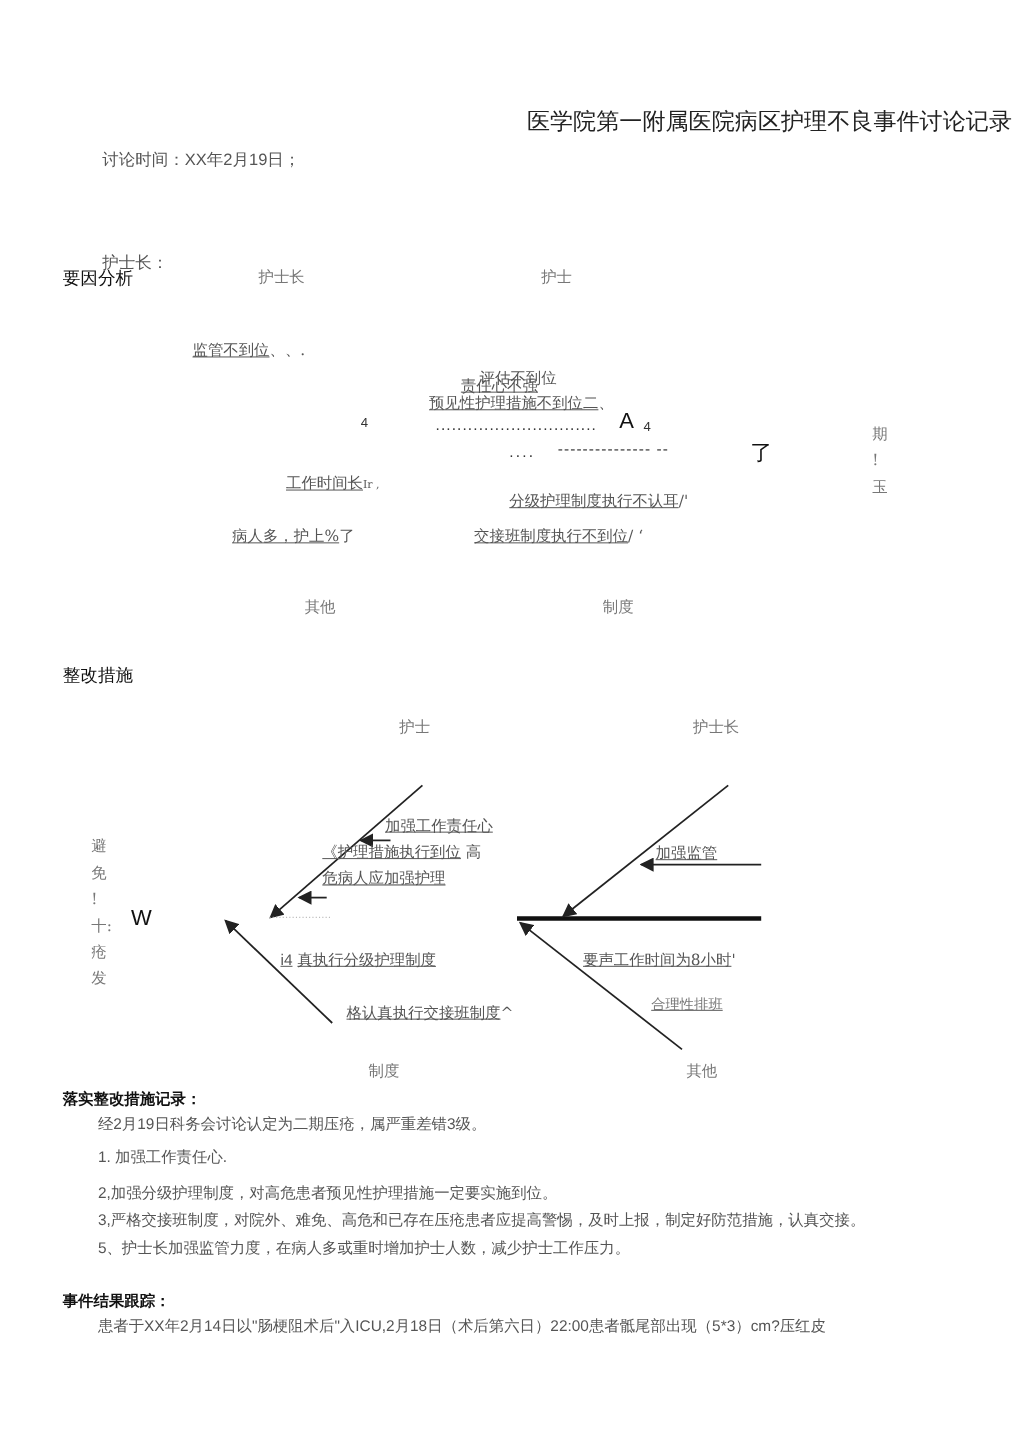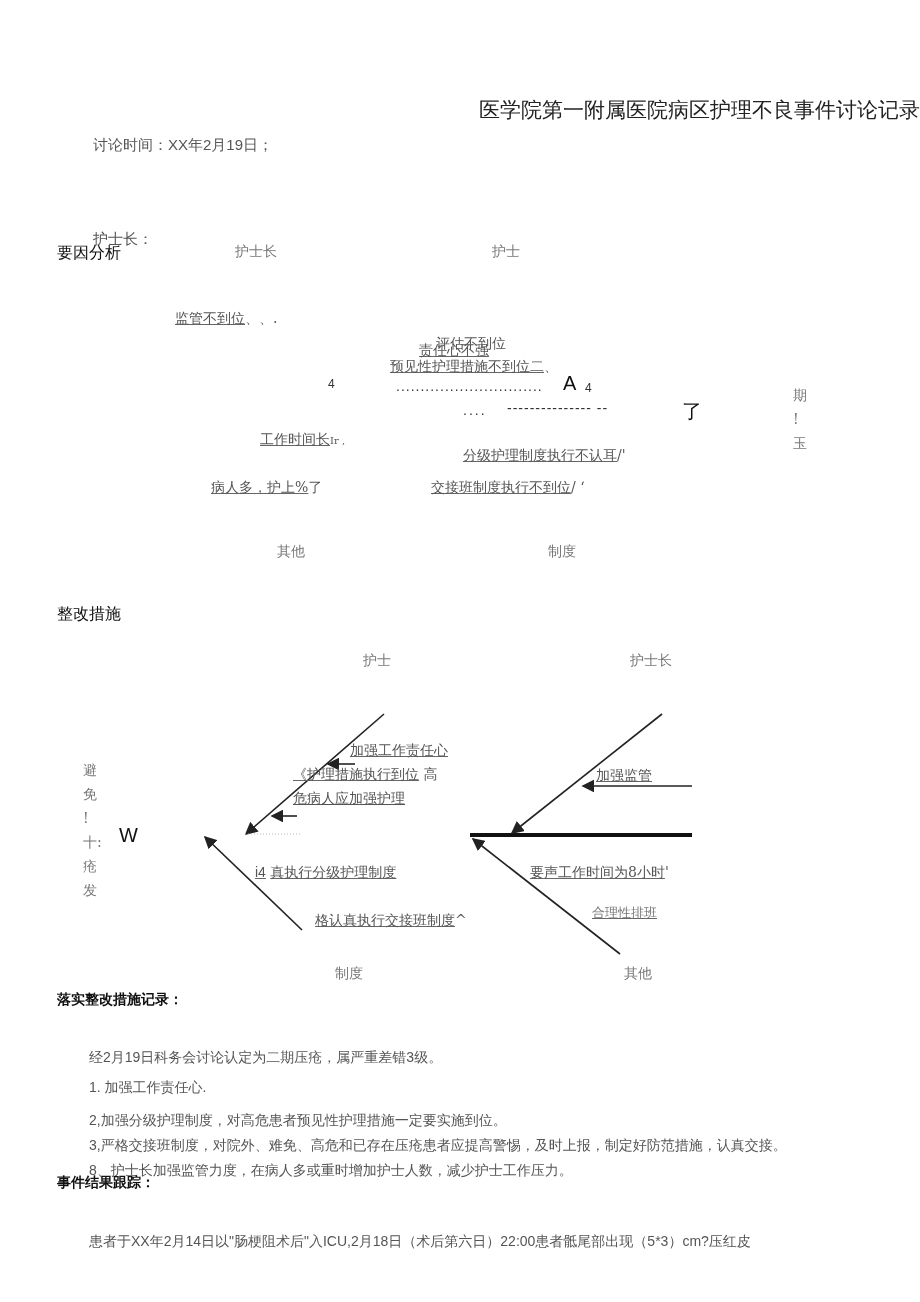--- a/index.html
+++ b/index.html
@@ -9,21 +9,21 @@
   .title { left: 0; width: 920px; top: 96px; text-align: right; font-size: 21px; color: #222;
            font-family: "DejaVu Sans", "Liberation Sans", sans-serif; }
   .meta { font-size: 15px; color: #555; font-family: "Liberation Sans", "DejaVu Sans", sans-serif; }
   .section { font-size: 16px; color: #111; font-family: "DejaVu Sans", "Liberation Sans", sans-serif; }
   .bold { font-weight: bold; font-size: 14px; color: #111; font-family: "DejaVu Sans", "Liberation Sans", sans-serif; }
   .lbl { font-size: 14px; color: #777; }
   .cause { font-size: 14px; color: #555; }
   .u { text-decoration: underline; text-decoration-color: #666; }
   .dots { font-size: 14px; color: #333; font-family: "Liberation Sans", sans-serif; }
   .big { font-size: 20px; color: #111; font-family: "Liberation Sans", sans-serif; }
-  .para { font-size: 14px; color: #555; font-family: "Liberation Sans", "DejaVu Sans", sans-serif; margin-top: 36px; }
+  .para { font-size: 14px; color: #555; font-family: "Liberation Sans", "DejaVu Sans", sans-serif; }
   .vert { font-size: 14px; color: #777; line-height: 24px; white-space: normal; width: 16px; }
   svg.fish { position: absolute; left: 0; top: 0; }
 </style>
 </head>
 <body>
 
 <div class="abs title">医学院第一附属医院病区护理不良事件讨论记录</div>
 <div class="abs meta" style="left:93px; top:136px;">讨论时间：XX年2月19日；</div>
 <div class="abs meta" style="left:93px; top:188px;margin-top:42px;">护士长：</div>
 
@@ -122,16 +122,16 @@
 <div class="abs cause u" style="left:592px; top:904px; font-size:13px; color:#777;">合理性排班</div>
 
 <div class="abs lbl" style="left:335px; top:965px;">制度</div>
 <div class="abs lbl" style="left:624px; top:965px;">其他</div>
 
 <div class="abs bold" style="left:57px; top:991px;">落实整改措施记录：</div>
 <div class="abs para" style="left:89px; top:1013px;">经2月19日科务会讨论认定为二期压疮，属严重差错3级。</div>
 <div class="abs para" style="left:89px; top:1043px;">1. 加强工作责任心.</div>
 <div class="abs para" style="left:89px; top:1076px;">2,加强分级护理制度，对高危患者预见性护理措施一定要实施到位。</div>
 <div class="abs para" style="left:89px; top:1101px;">3,严格交接班制度，对院外、难免、高危和已存在压疮患者应提高警惕，及时上报，制定好防范措施，认真交接。</div>
-<div class="abs para" style="left:89px; top:1126px;">8、护士长加强监管力度，在病人多或重时增加护士人数，减少护士工作压力。</div>
+<div class="abs para" style="left:89px; top:1126px;">5、护士长加强监管力度，在病人多或重时增加护士人数，减少护士工作压力。</div>
 
 <div class="abs bold" style="left:57px; top:1174px;">事件结果跟踪：</div>
 <div class="abs para" style="left:89px; top:1197px;">患者于XX年2月14日以"肠梗阻术后"入ICU,2月18日（术后第六日）22:00患者骶尾部出现（5*3）cm?压红皮</div>
 
 </body></html>

